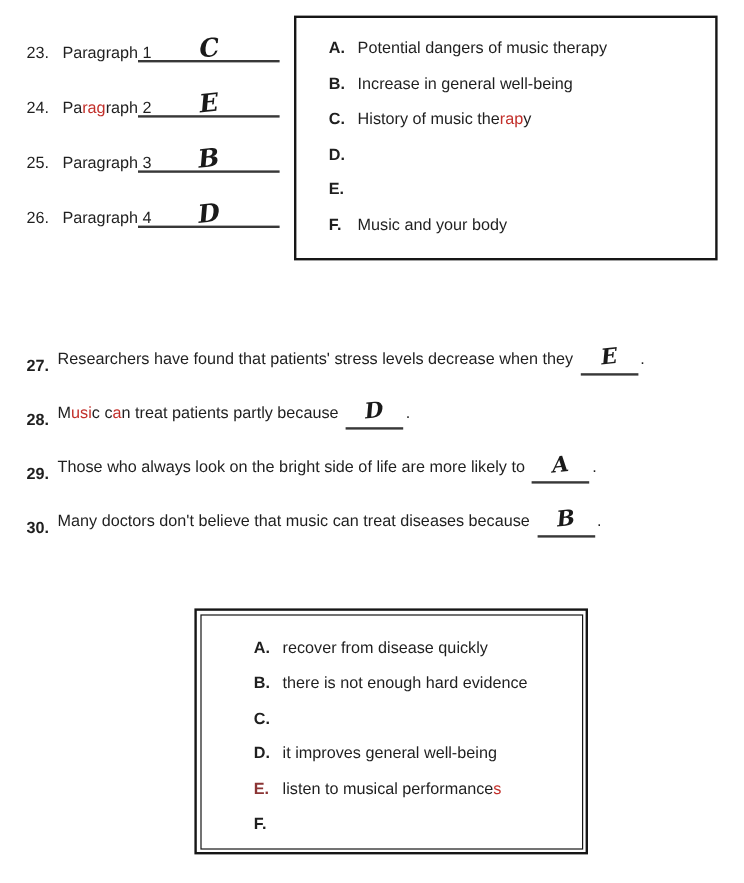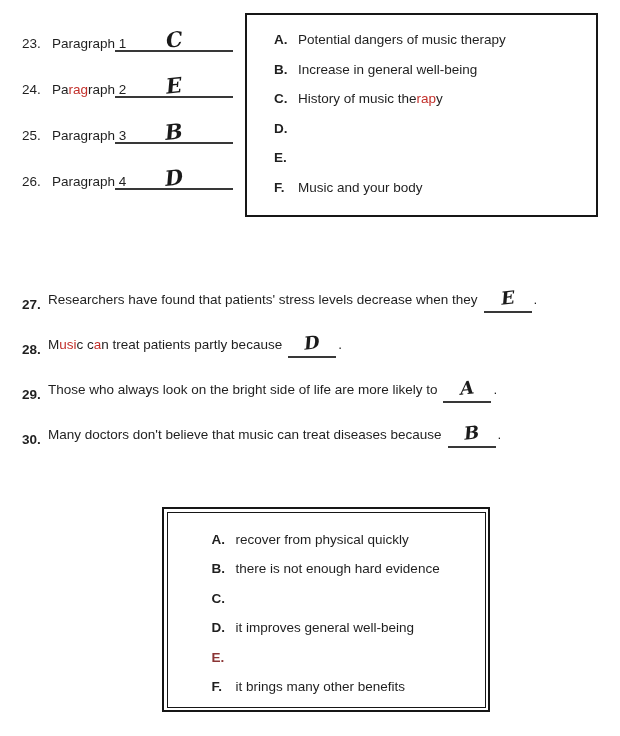--- a/index.html
+++ b/index.html
@@ -116,34 +116,34 @@
     <div class="q-row">
       <span class="q-num">30.</span>
       <span class="q-text"><span>Many doctors don't believe that music can treat diseases because</span><span class="blank q-blank"><span class="hw">B</span></span><span class="q-period">.</span></span>
     </div>
   </div>
 
 <div class="bottom-box">
   <div class="bottom-inner" id="bottom-options">
       <div class="opt-row">
         <span class="opt-letter">A.</span>
-        <span class="opt-text"><span>recover from physical quickly</span></span>
+        <span class="opt-text"><span>recover from disease quickly</span></span>
       </div>
       <div class="opt-row">
         <span class="opt-letter">B.</span>
         <span class="opt-text"><span>there is not enough hard evidence</span></span>
       </div>
       <div class="opt-row">
         <span class="opt-letter">C.</span>
       </div>
       <div class="opt-row">
         <span class="opt-letter">D.</span>
         <span class="opt-text"><span>it improves general well-being</span></span>
       </div>
       <div class="opt-row">
         <span class="opt-letter maroon">E.</span>
+        <span class="opt-text"><span>listen to musical performance</span><span class="red">s</span></span>
       </div>
       <div class="opt-row">
         <span class="opt-letter">F.</span>
-        <span class="opt-text"><span>it brings many other benefits</span></span>
       </div>
     </div>
 </div>
 
 </body></html>

